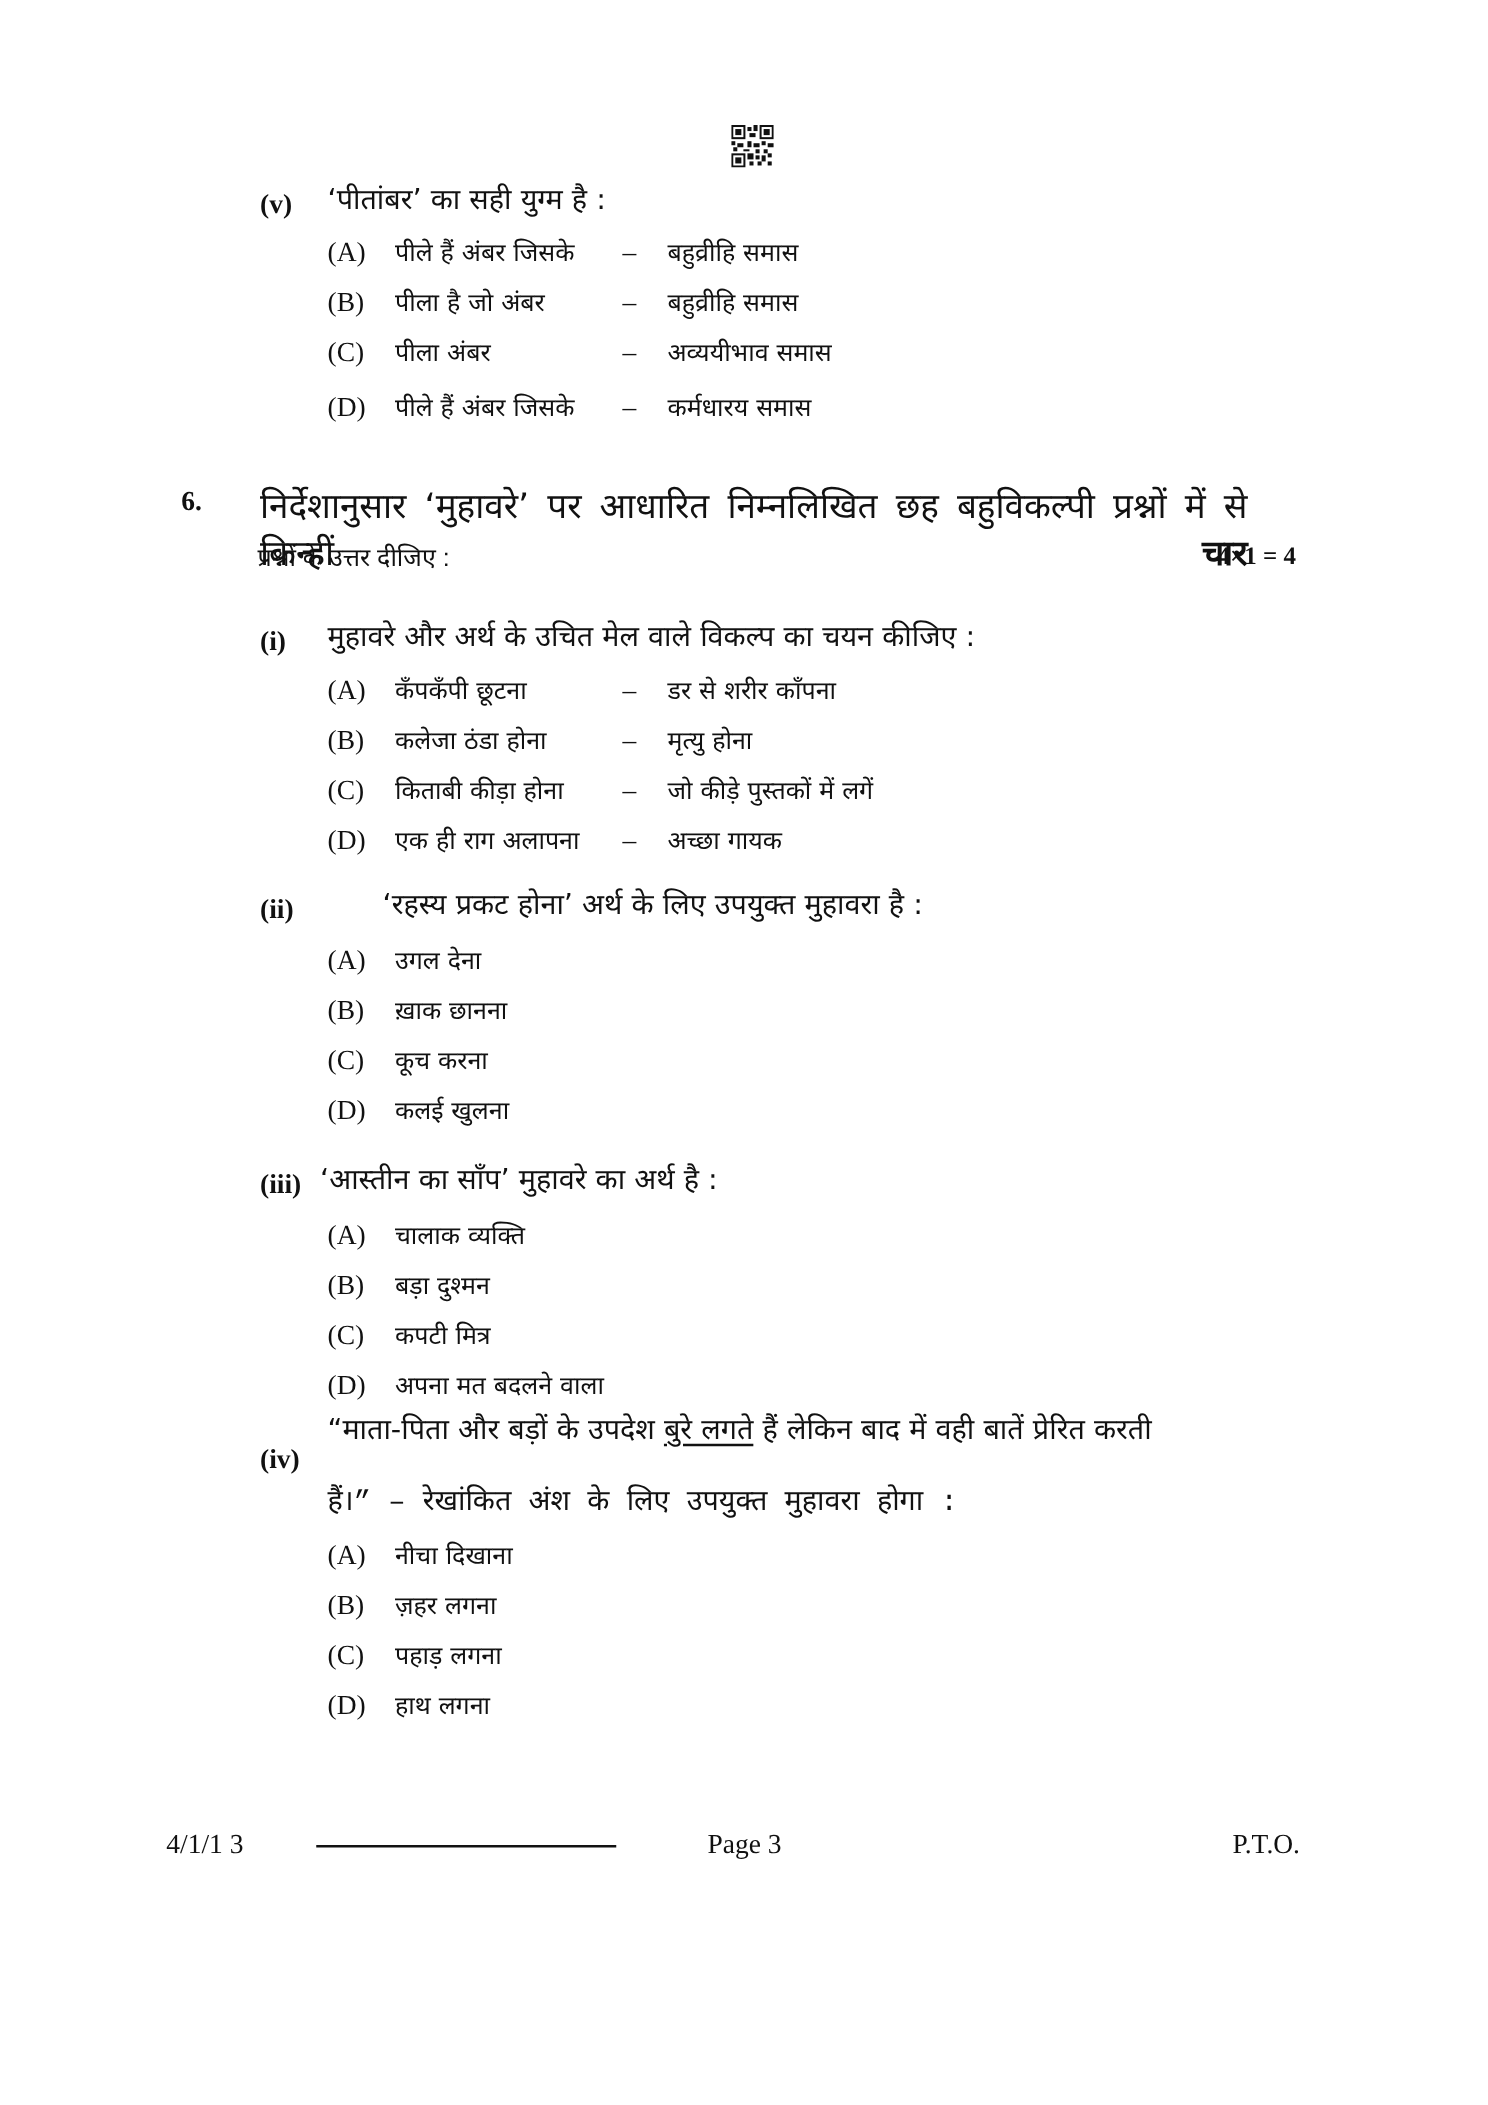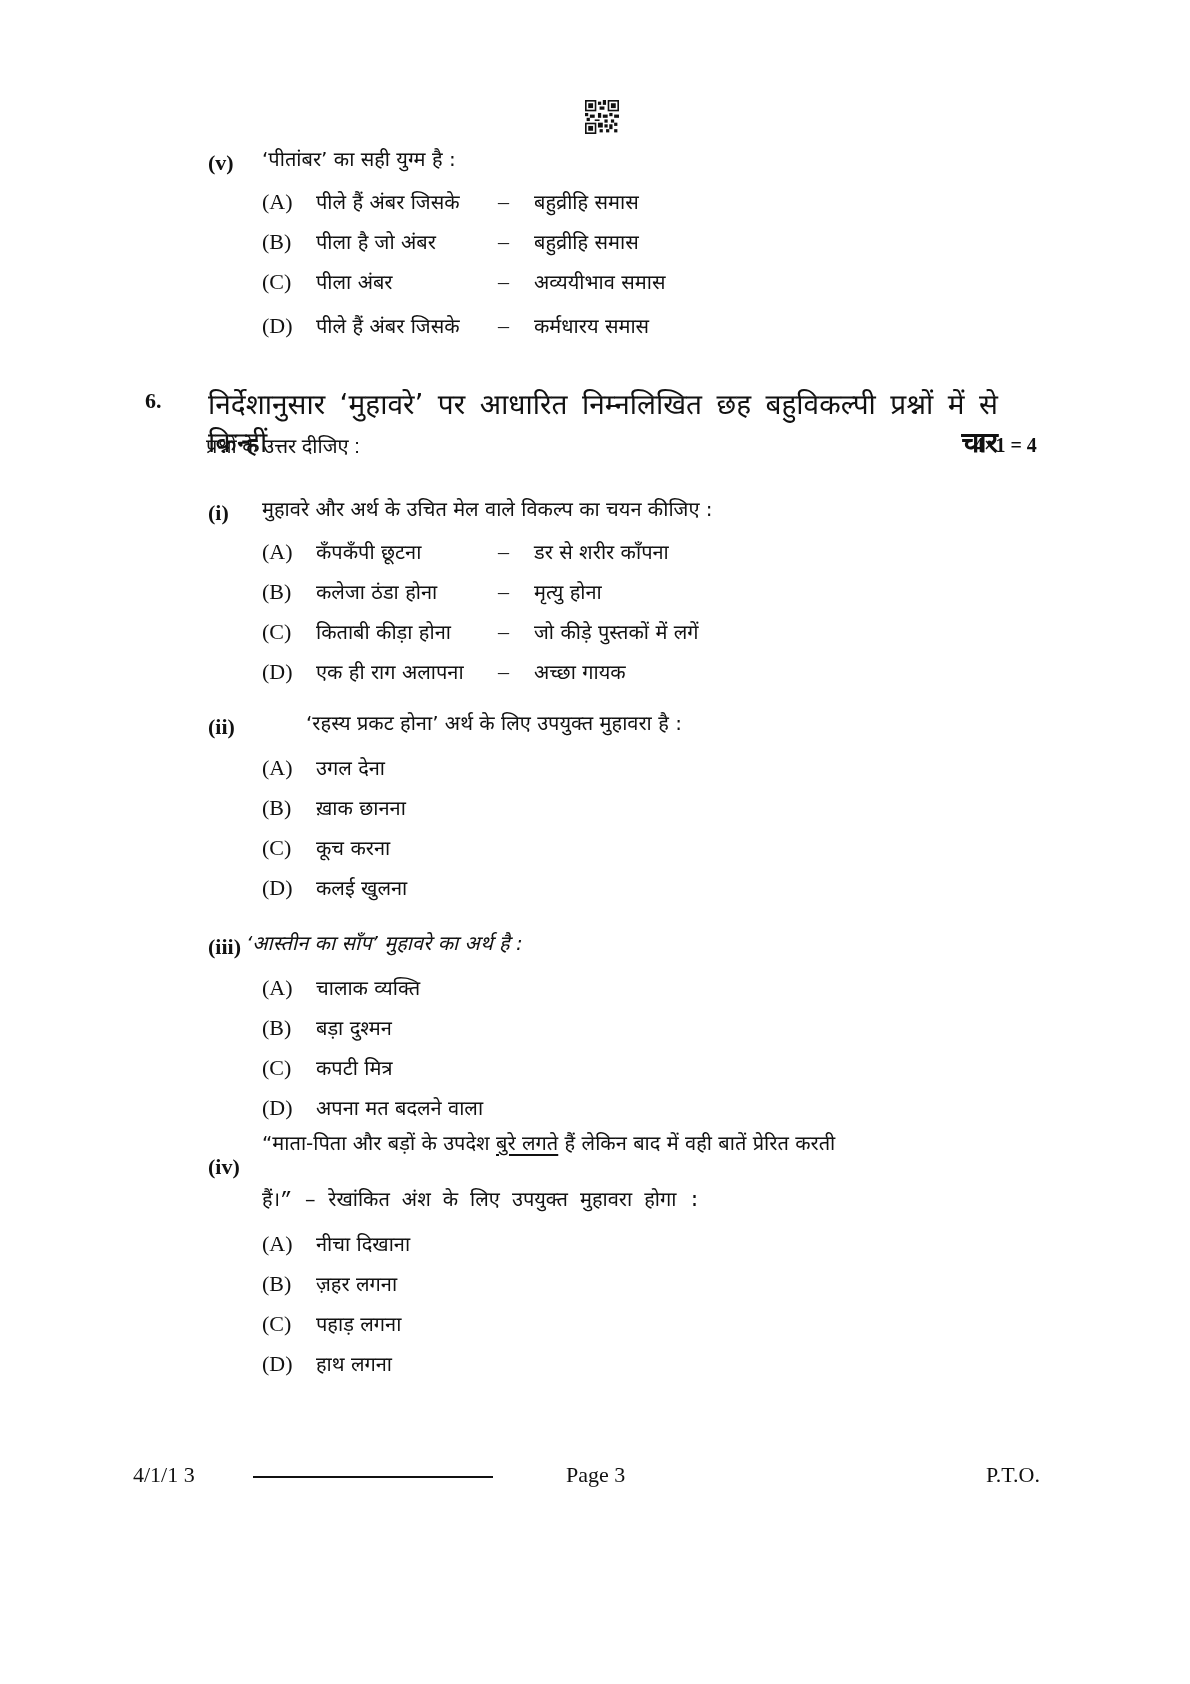--- a/index.html
+++ b/index.html
@@ -21,21 +21,21 @@
       top: 100px;
       width: 34px;
       height: 34px;
     }
     .abs { position: absolute; }
     .sub-label {
       font-weight: bold;
       font-size: 22px;
     }
     .stem {
-      font-size: 20px;
+      font-size: 23px;
       font-family: "DejaVu Sans", sans-serif;
       line-height: 1.3;
     }
     .opt {
       position: absolute;
       left: 262px;
       font-size: 22px;
       display: flex;
       align-items: baseline;
       white-space: nowrap;
@@ -222,21 +222,21 @@
 <div class="opt" style="top:834px;">
   <span class="letter">(C)</span>
   <span class="txt">कूच करना</span>
 </div>
 <div class="opt" style="top:874px;">
   <span class="letter">(D)</span>
   <span class="txt">कलई खुलना</span>
 </div>
 
 <div class="abs sub-label" style="left:208px; top:934px;">(iii)</div>
-<div class="abs stem" style="left:246px; top:930px;font-style:italic;">‘आस्तीन का साँप’ मुहावरे का अर्थ है :</div>
+<div class="abs stem" style="left:256px; top:930px;">‘आस्तीन का साँप’ मुहावरे का अर्थ है :</div>
 <div class="opt" style="top:974px;">
   <span class="letter">(A)</span>
   <span class="txt">चालाक व्यक्ति</span>
 </div>
 <div class="opt" style="top:1014px;">
   <span class="letter">(B)</span>
   <span class="txt">बड़ा दुश्मन</span>
 </div>
 <div class="opt" style="top:1054px;">
   <span class="letter">(C)</span>

